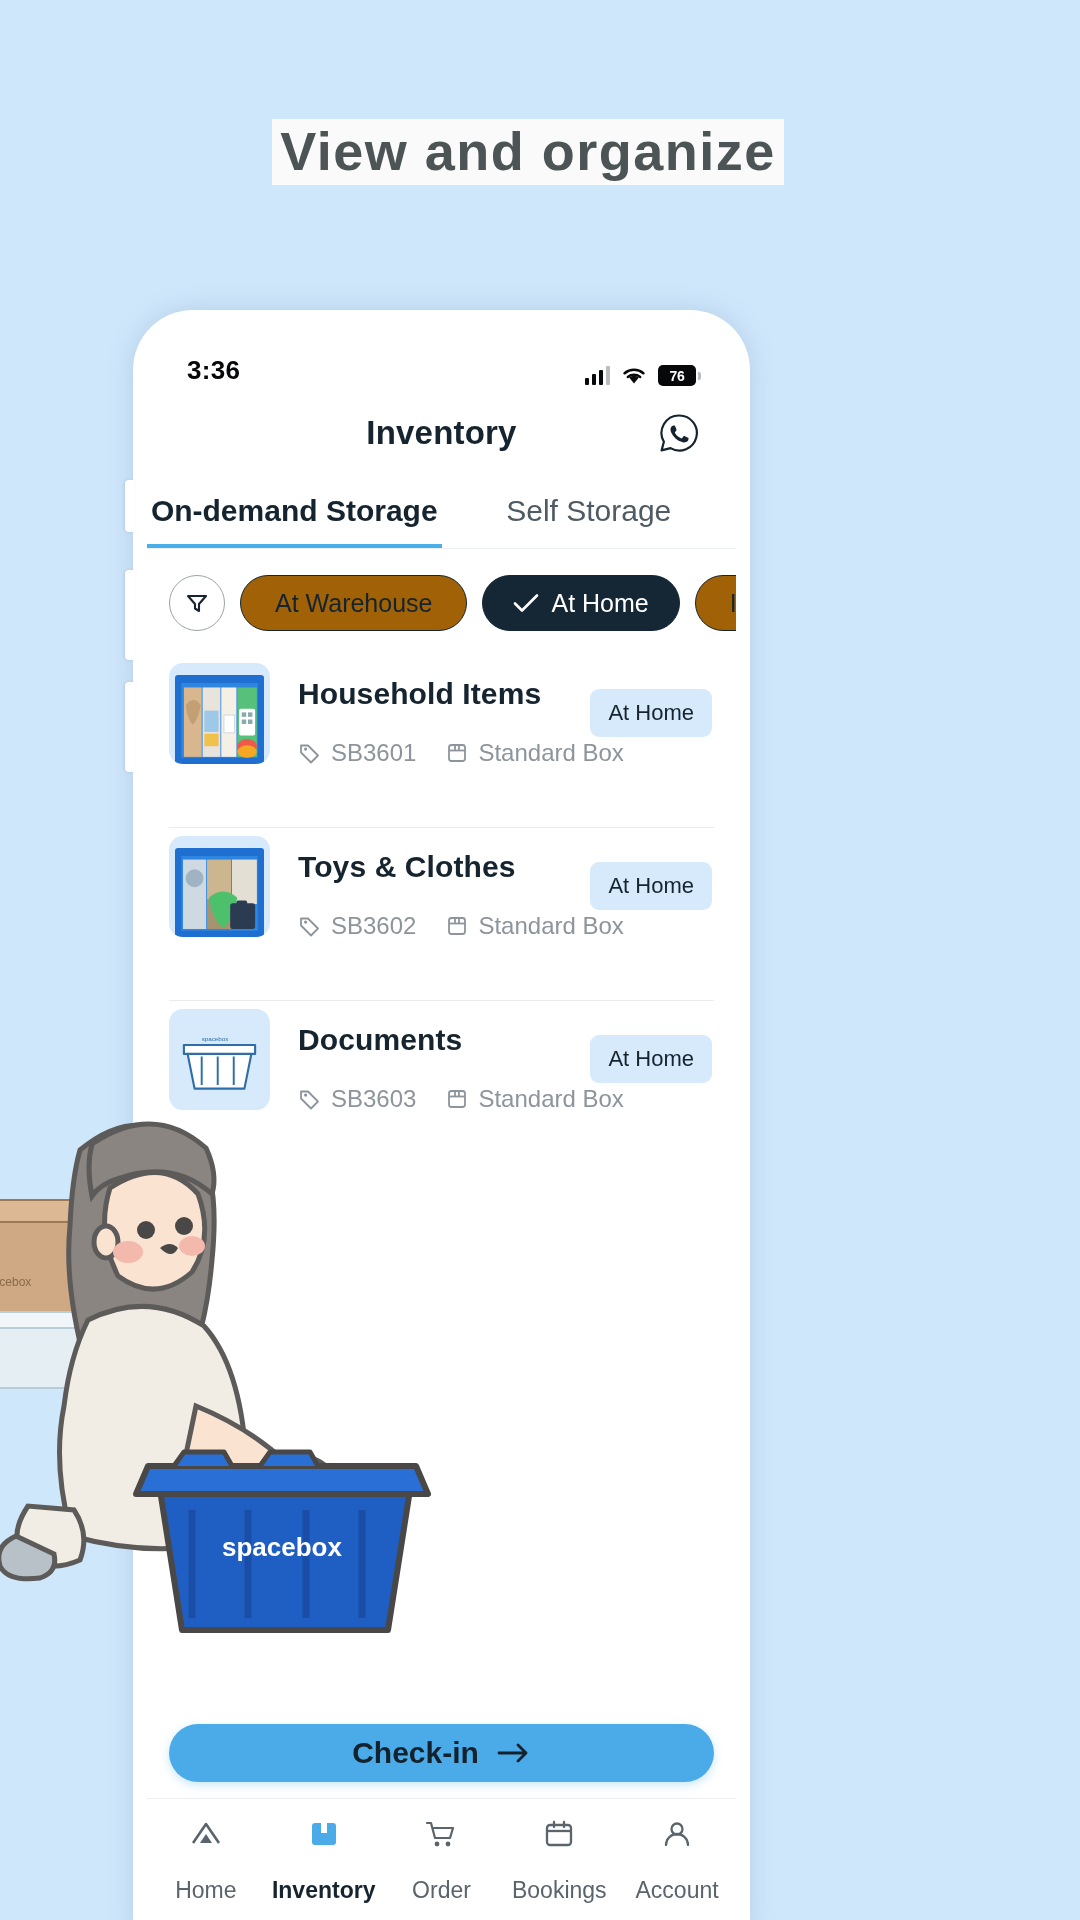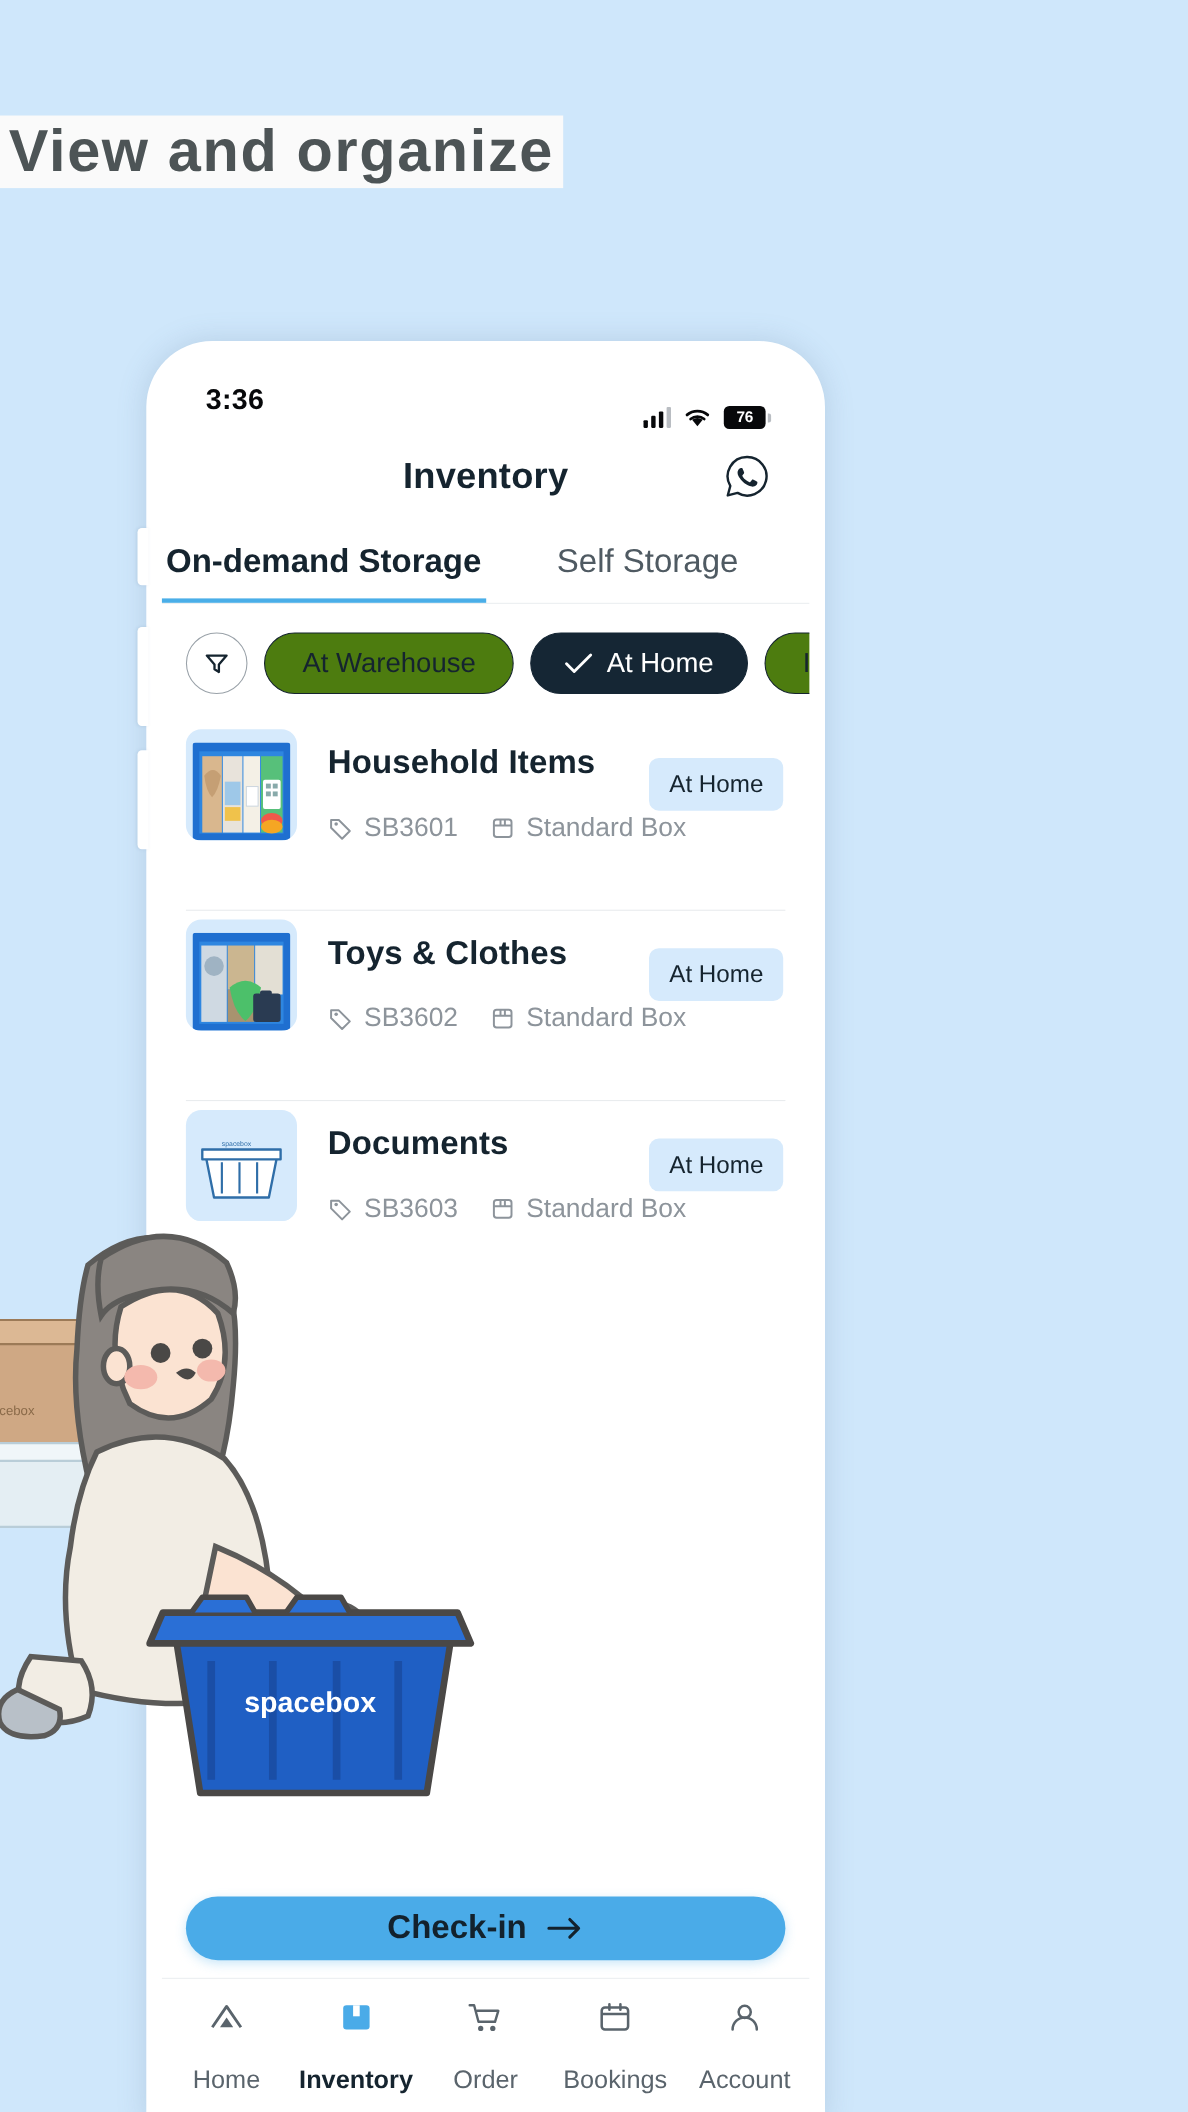--- a/index.html
+++ b/index.html
@@ -6,21 +6,22 @@
   html,body { width:1080px; height:1920px; }
   body {
     background:#cfe7fb;
     font-family:"Liberation Sans", sans-serif;
     position:relative;
     overflow:hidden;
   }
 
   
   .headline {
-    position:absolute; top:96px; left:0; width:1056px;
+    position:absolute; top:110px; left:0; width:1056px;
+    text-align:center;
     z-index:3;
   }
   .headline .line {
     display:block;
     font-size:54px;
     font-weight:700;
     color:#4d5456;
     letter-spacing:1.5px;
     line-height:1.55;
   }
@@ -53,21 +54,21 @@
     position:absolute; left:-8px; background:#ffffff;
     border-radius:4px 0 0 4px; width:10px;
     box-shadow:-1px 0 3px rgba(100,130,160,.18);
   }
   .sb1 { top:170px; height:52px; }
   .sb2 { top:260px; height:90px; }
   .sb3 { top:372px; height:90px; }
 
   
   .statusbar {
-    height:62px; display:flex; align-items:center;
+    height:62px; display:flex; align-items:flex-end;
     justify-content:space-between;
     padding:16px 40px 0 40px;
   }
   .status-time { font-size:26px; font-weight:700; color:#07080a; letter-spacing:.3px; }
   .status-right { display:flex; align-items:center; gap:11px;margin-top:32px; }
   .sig { display:flex; align-items:flex-end; gap:2.5px; height:19px; }
   .sig i { width:4.5px; background:#07080a; border-radius:1px; display:block; }
   .sig i:nth-child(1){height:7px;}
   .sig i:nth-child(2){height:11px;}
   .sig i:nth-child(3){height:15px;}
@@ -115,21 +116,21 @@
     border:1.6px solid #9aa2a9;
     display:flex; align-items:center; justify-content:center;
     cursor:pointer;
   }
   .chip {
     flex:0 0 auto;
     height:56px; border-radius:28px;
     border:1.6px solid #15242f;
     display:flex; align-items:center; justify-content:center;
     padding:0 34px; font-size:25px; color:#15242f;
-    background:#4d7c0f; cursor:pointer;
+    background:#a16207; cursor:pointer;
   }
   .chip.selected {
     background:#152634; border-color:#152634; color:#ffffff;
     padding:0 30px;
   }
   .chip.selected .check { margin-right:12px; display:inline-flex; }
 
   
   .list { padding:0 0 0 0; }
   .row {

